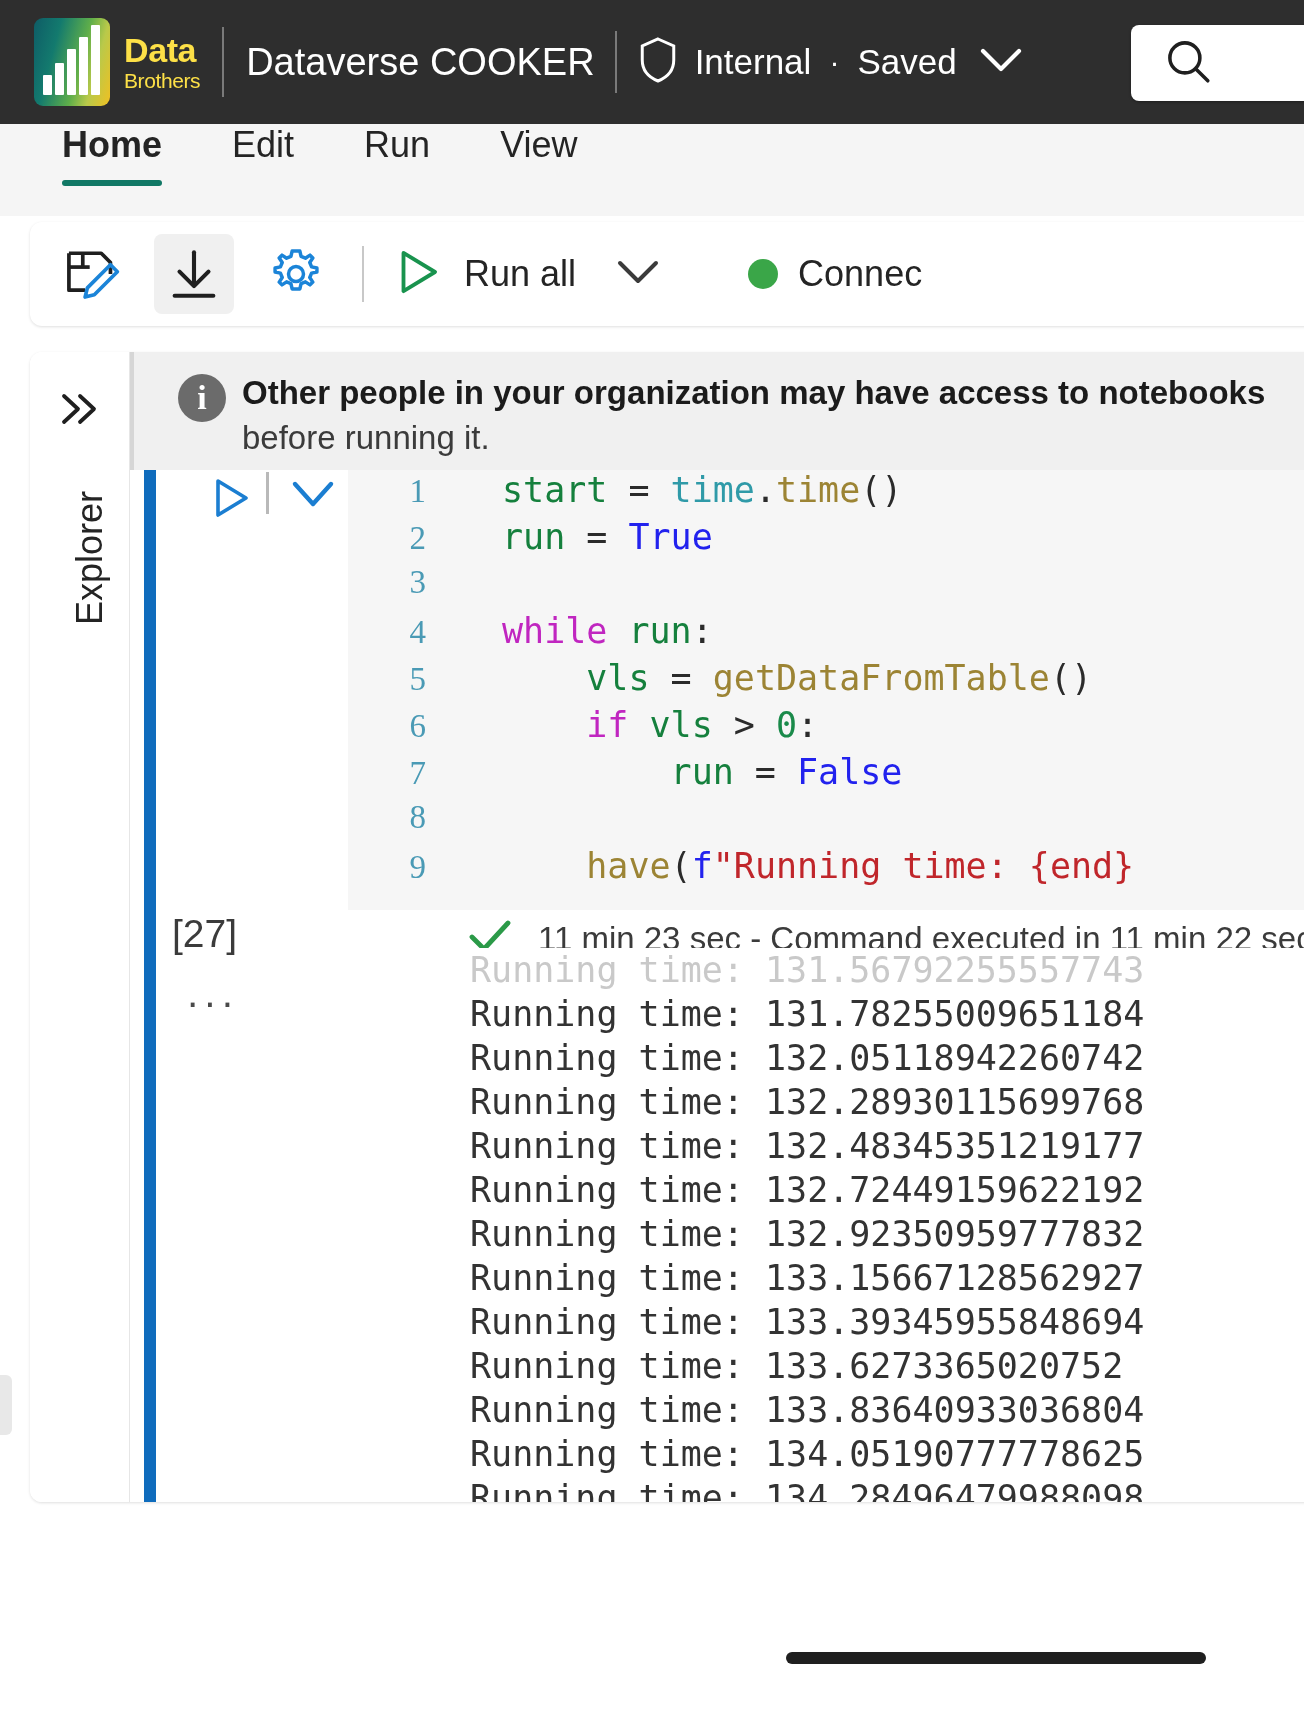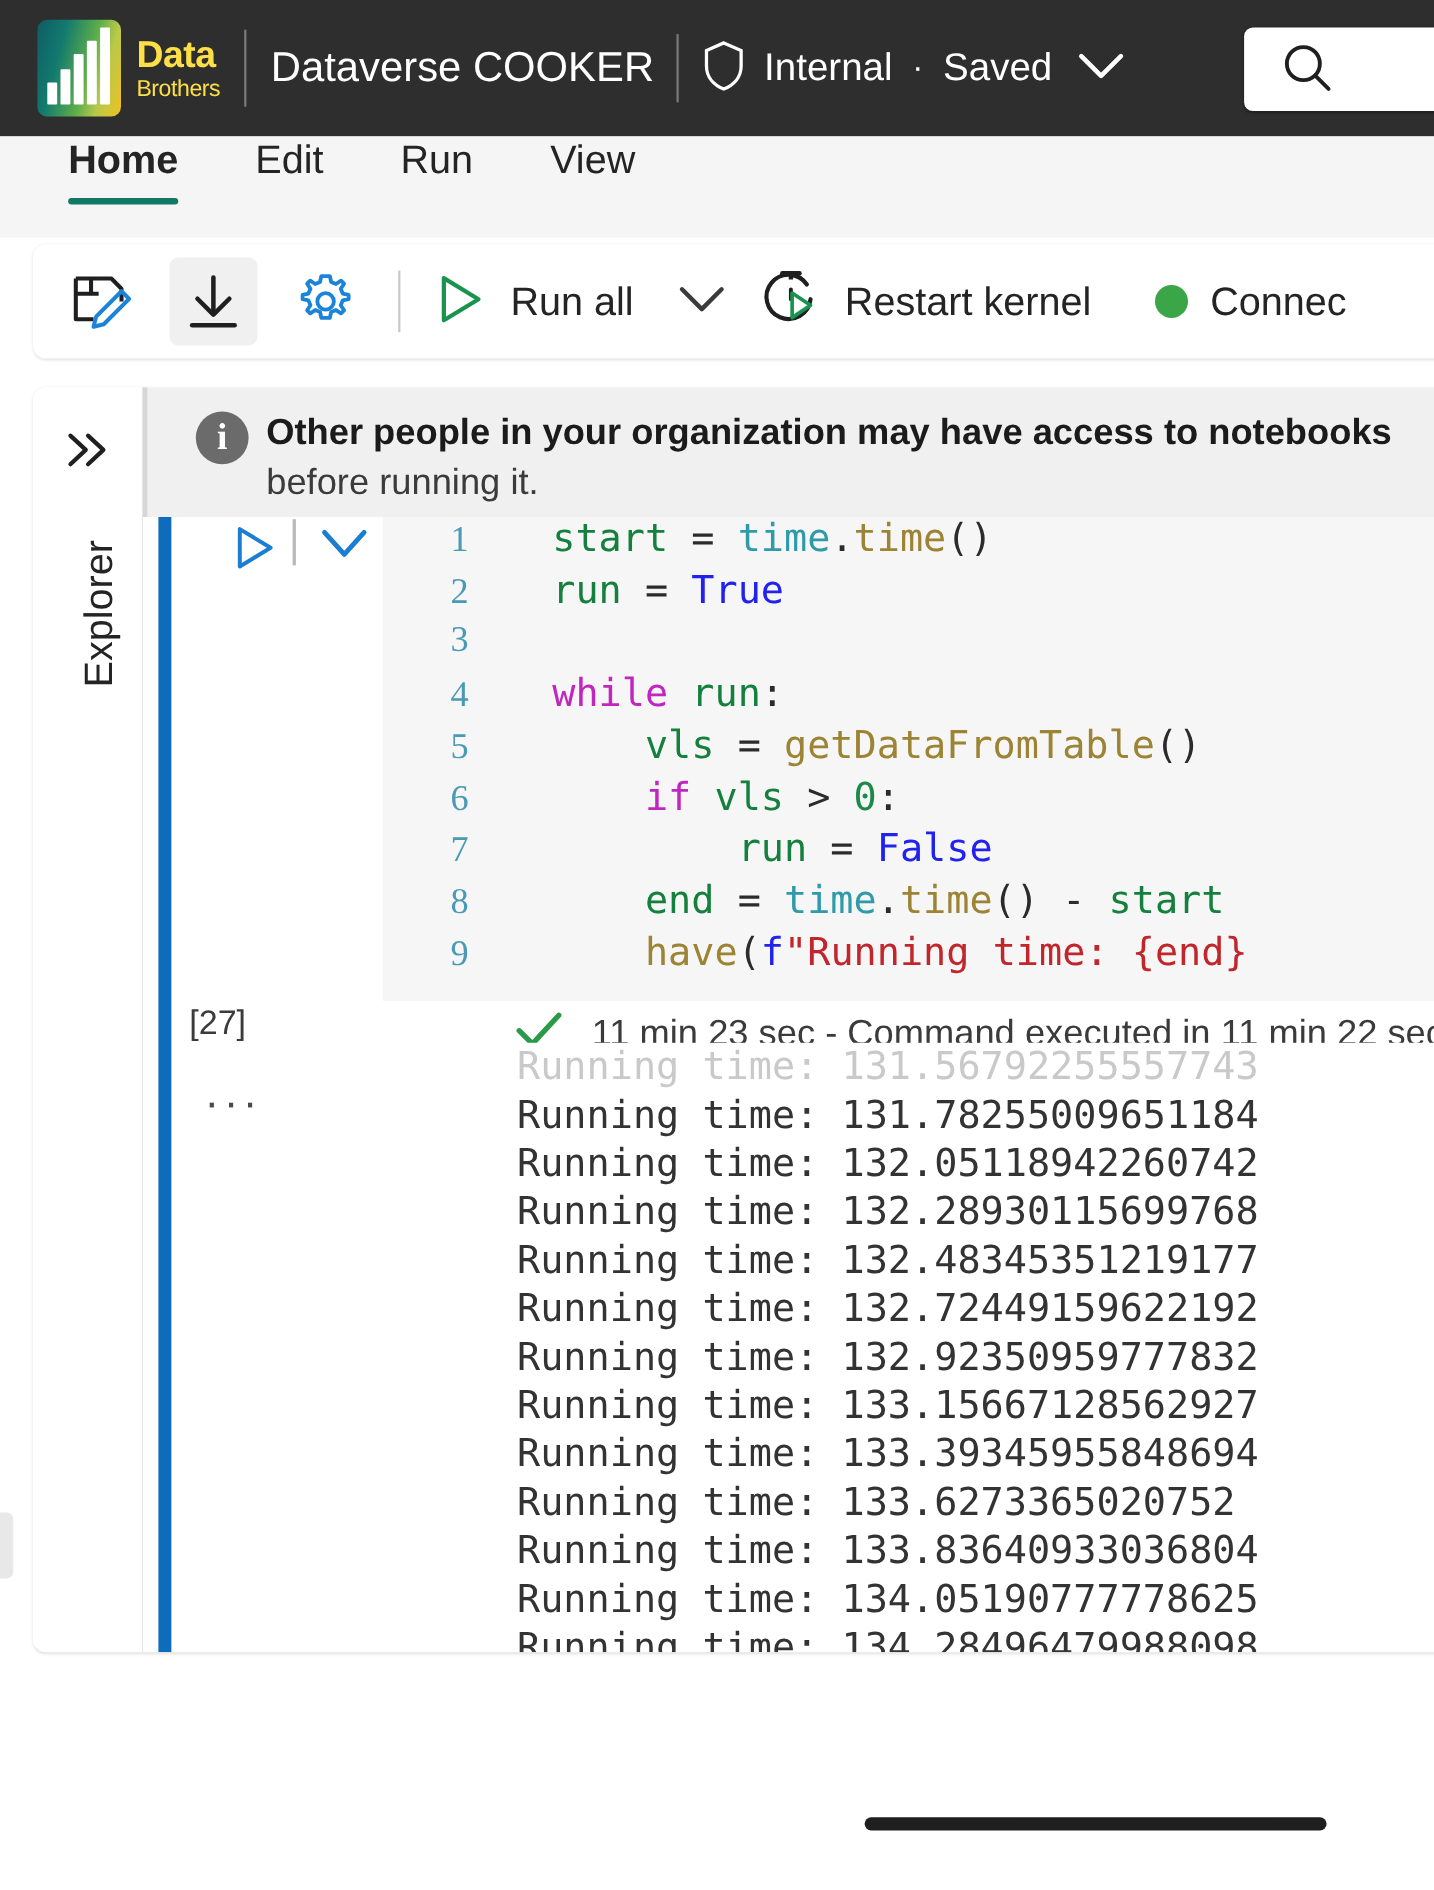--- a/index.html
+++ b/index.html
@@ -139,21 +139,21 @@
 
   
   .cellwrap { position:absolute; left:100px; top:118px; width:1200px; height:1032px; }
   .cell-activebar { position:absolute; left: 14px; top:0; width:12px; height: 1032px; background:#0f6cbd; }
   .cell-gutter { position:absolute; left:26px; top:0; width: 192px; height:1032px; background:#ffffff; }
   .gut-run { position:absolute; left: 50px; top: 4px; }
   .gut-div { position:absolute; left: 110px; top: 2px; width:3px; height:42px; background:#b9b9b9; }
   .gut-chev { position:absolute; left: 133px; top: 8px; }
   .exec-count {
     position:absolute; left: 16px; top: 442px;
-    font-size: 31px; color:#3b3b3b; white-space:nowrap;
+    font-size: 39px; color:#3b3b3b; white-space:nowrap;
     font-family:"Liberation Sans", sans-serif;
   }
   .ellipsis {
     position:absolute; left: 30px; top: 510px;
     font-size: 40px; color:#4a4a4a; letter-spacing: 4px;
   }
 
   
   .editor {
     position:absolute; left: 218px; top: 0;
@@ -305,32 +305,20 @@
         </svg>
     </span>
     <span class="tb-label">Run all</span>
   </div>
   <span class="tb-chev">
     <svg width="44" height="30" viewBox="0 0 22 15">
         <path d="M2 3 L11 12 L20 3" fill="none" stroke="#3b3b3b" stroke-width="2" stroke-linecap="round" stroke-linejoin="round"></path>
       </svg>
   </span>
   <div class="tb-sep" style="background:transparent; margin:0 14px;"></div>
-  <div class="tb-item">
-    <span>
-      <svg width="58" height="58" viewBox="0 0 26 26">
-        <line x1="9.5" y1="2.4" x2="16.5" y2="2.4" stroke="#1f1f1f" stroke-width="1.8" stroke-linecap="round"></line>
-        <line x1="13" y1="2.4" x2="13" y2="5" stroke="#1f1f1f" stroke-width="1.8"></line>
-        <path d="M19.5 7 A9 9 0 1 0 21 13" fill="none" stroke="#1f1f1f" stroke-width="1.7" stroke-linecap="round"></path>
-        <line x1="13" y1="9" x2="13" y2="13" stroke="#1f1f1f" stroke-width="1.6" stroke-linecap="round"></line>
-        <path d="M13.5 10.5 L21 15.5 L13.5 20.5 Z" fill="#ffffff" stroke="#19934e" stroke-width="1.5" stroke-linejoin="round"></path>
-      </svg>
-    </span>
-    <span class="tb-label">Restart kernel</span>
-  </div>
   <div class="tb-sep" style="background:transparent; margin:0 28px;"></div>
   <div class="tb-item">
     <span class="dot-green"></span>
     <span class="tb-label">Connec</span>
   </div>
 </div>
 
 <div class="content">
 
   <div class="rail">
@@ -372,21 +360,21 @@
 
     <div class="editor">
       <div id="code-lines">
           <div class="codeline"><span class="ln">1</span><span class="code"><span class="t-var">start</span><span class="t-op"> </span><span class="t-op">=</span><span class="t-op"> </span><span class="t-mod">time</span><span class="t-punc">.</span><span class="t-fn">time</span><span class="t-punc">()</span></span></div>
           <div class="codeline"><span class="ln">2</span><span class="code"><span class="t-var">run</span><span class="t-op"> = </span><span class="t-const">True</span></span></div>
           <div class="codeline"><span class="ln">3</span><span class="code"></span></div>
           <div class="codeline"><span class="ln">4</span><span class="code"><span class="t-kw">while</span><span class="t-op"> </span><span class="t-var">run</span><span class="t-punc">:</span></span></div>
           <div class="codeline"><span class="ln">5</span><span class="code"><span class="t-op">    </span><span class="t-var">vls</span><span class="t-op"> = </span><span class="t-fn">getDataFromTable</span><span class="t-punc">()</span></span></div>
           <div class="codeline"><span class="ln">6</span><span class="code"><span class="t-op">    </span><span class="t-kw">if</span><span class="t-op"> </span><span class="t-var">vls</span><span class="t-op"> </span><span class="t-punc">&gt;</span><span class="t-op"> </span><span class="t-num">0</span><span class="t-punc">:</span></span></div>
           <div class="codeline"><span class="ln">7</span><span class="code"><span class="t-op">        </span><span class="t-var">run</span><span class="t-op"> = </span><span class="t-const">False</span></span></div>
-          <div class="codeline"><span class="ln">8</span><span class="code"><span class="t-op">    </span><span class="t-var">end</span><span class="t-op"> = </span><span class="t-mod">time</span><span class="t-punc">.</span><span class="t-fn">time</span><span class="t-punc">()</span><span class="t-op"> - </span><span class="t-var">start</span></span></div>
+          <div class="codeline"><span class="ln">8</span></div>
           <div class="codeline"><span class="ln">9</span><span class="code"><span class="t-op">    </span><span class="t-fn">have</span><span class="t-punc">(</span><span class="t-fstr">f</span><span class="t-str">"Running time: {end}</span></span></div>
         </div>
     </div>
 
     <div class="statusrow">
       <span class="check">
         <svg width="44" height="40" viewBox="0 0 22 20">
             <path d="M2 10 L8 16 L20 3" fill="none" stroke="#2b9a48" stroke-width="2.4" stroke-linecap="round" stroke-linejoin="round"></path>
           </svg>
       </span>

